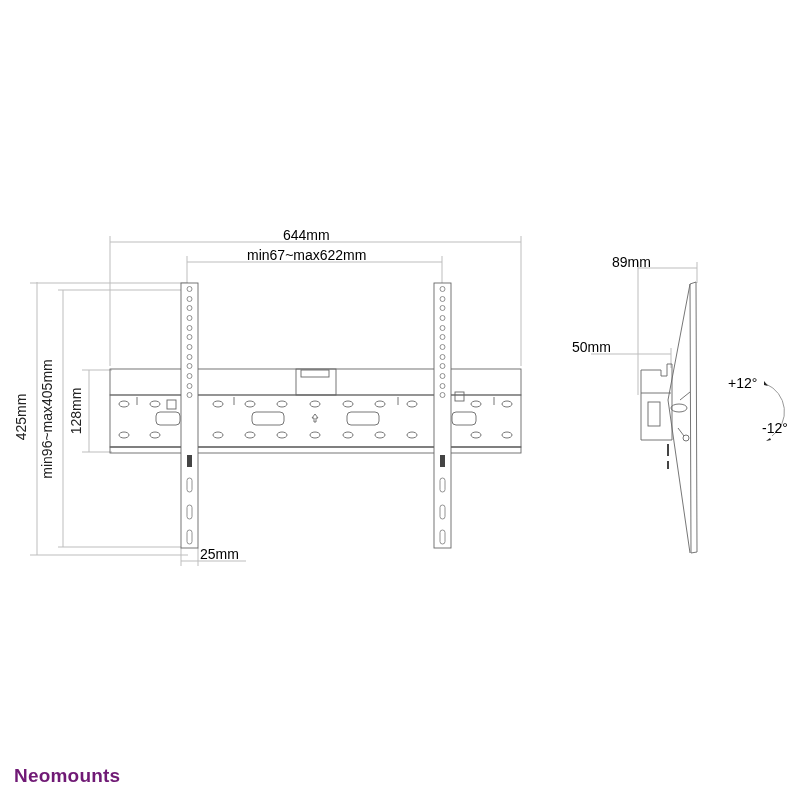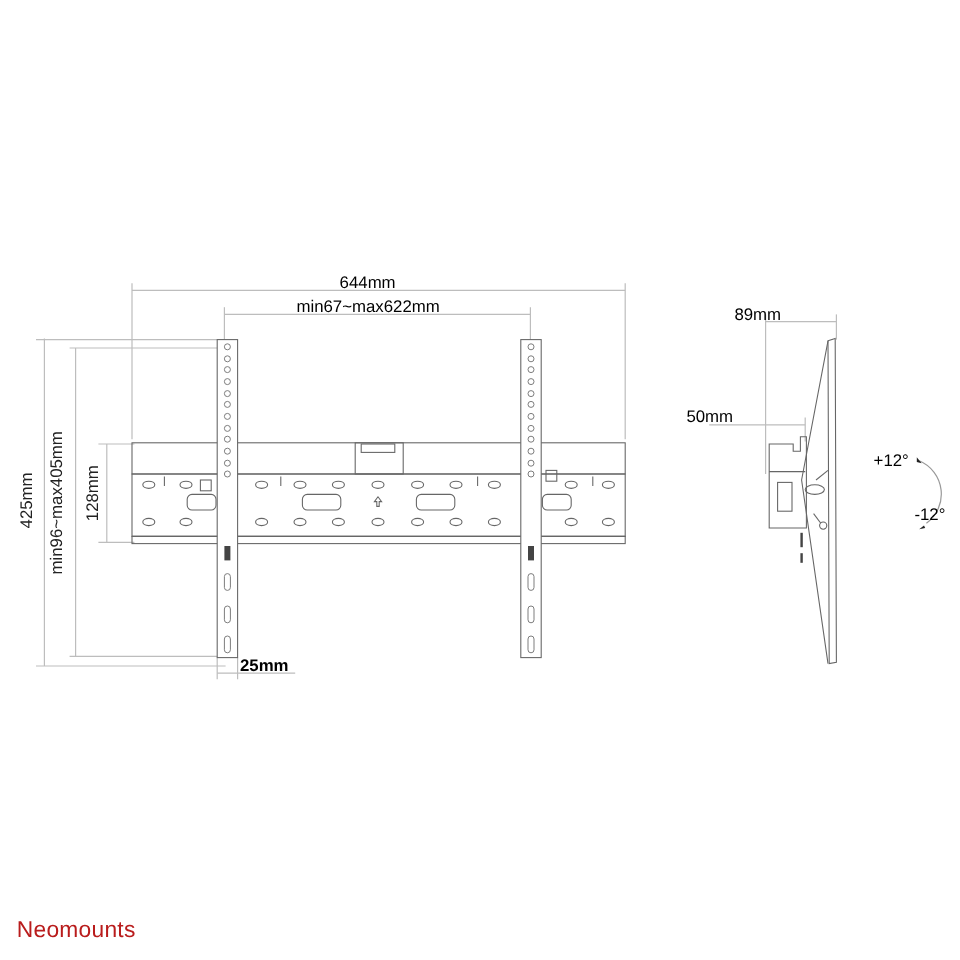--- a/index.html
+++ b/index.html
@@ -1,20 +1,20 @@
 <!DOCTYPE html>
 <html><head>
 <meta charset="utf-8">
 <style>
   html, body { margin: 0; padding: 0; background: #ffffff; }
   body { width: 800px; height: 800px; position: relative; overflow: hidden; font-family: "Liberation Sans", sans-serif; }
   #drawing { position: absolute; left: 0; top: 0; width: 800px; height: 800px; }
   .lbl { position: absolute; font-size: 14px; color: #000000; white-space: nowrap; line-height: 1; }
   .vlbl { position: absolute; font-size: 14px; color: #222; white-space: nowrap; line-height: 1; transform: rotate(-90deg); transform-origin: center center; }
-  .brand { position: absolute; left: 14px; top: 765px; font-size: 19px; font-weight: normal; color: #b91c1c; letter-spacing: 0.2px; }
+  .brand { position: absolute; left: 14px; top: 765px; font-size: 19px; font-weight: bold; color: #701a75; letter-spacing: 0.2px; }
 </style>
 </head>
 <body>
 
 <svg id="drawing" viewBox="0 0 800 800" xmlns="http://www.w3.org/2000/svg">
   <g fill="none" stroke="#bdbdbd" stroke-width="1">
 
     <line x1="110" y1="242" x2="521" y2="242"></line>
     <line x1="110" y1="236" x2="110" y2="366"></line>
     <line x1="521" y1="236" x2="521" y2="366"></line>
@@ -168,19 +168,19 @@
     <path d="M764 381 l4 5 l-4 -1 z"></path>
     <path d="M770 438 l-4 3 l5 -1 z"></path>
   </g>
 </svg>
 
 <div class="lbl" style="left:283px; top:228px;">644mm</div>
 <div class="lbl" style="left:247px; top:248px;">min67~max622mm</div>
 <div class="vlbl" style="left:-2px; top:410px;">425mm</div>
 <div class="vlbl" style="left:-13px; top:412px;">min96~max405mm</div>
 <div class="vlbl" style="left:53px; top:404px;">128mm</div>
-<div class="lbl" style="left:200px; top:547px;font-weight:bold;">25mm</div>
+<div class="lbl" style="left:200px; top:547px;">25mm</div>
 <div class="lbl" style="left:612px; top:255px;">89mm</div>
 <div class="lbl" style="left:572px; top:340px;">50mm</div>
 <div class="lbl" style="left:728px; top:376px;text-align:right;">+12°</div>
 <div class="lbl" style="left:730px; top:421px;margin-left:32px;">-12°</div>
 
 <div class="brand">Neomounts</div>
 
 </body></html>

